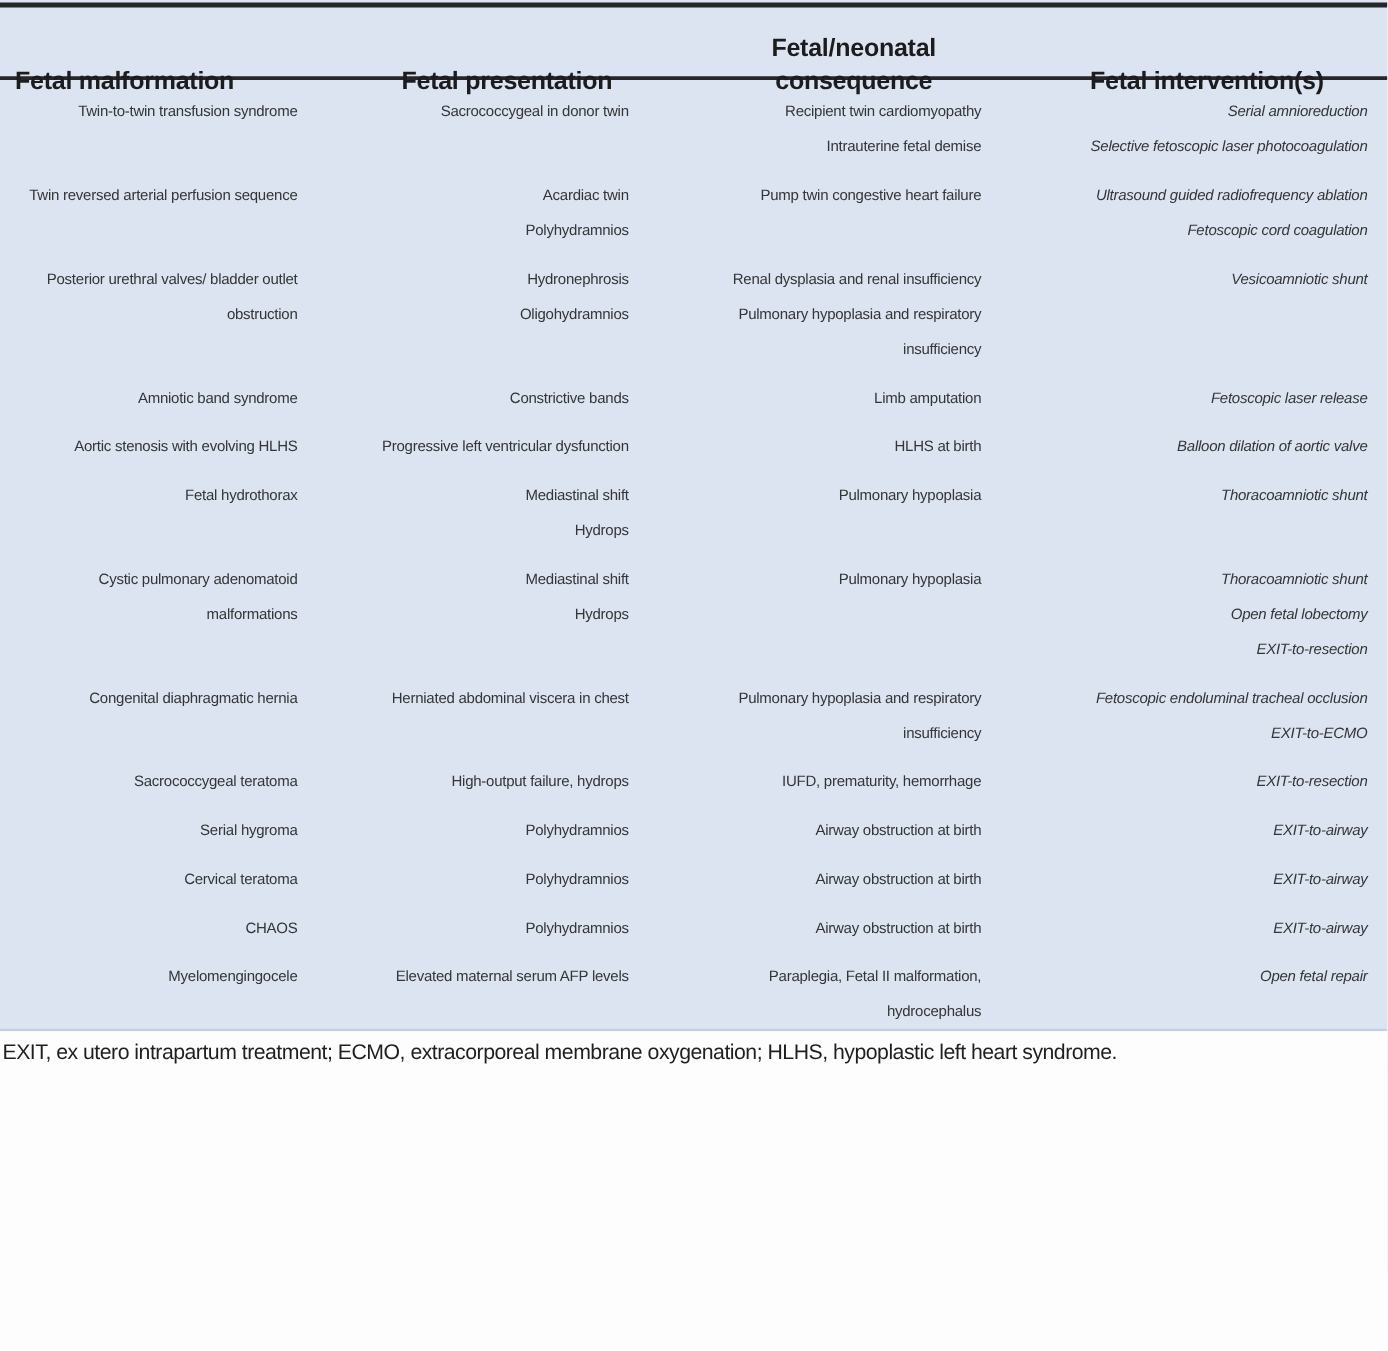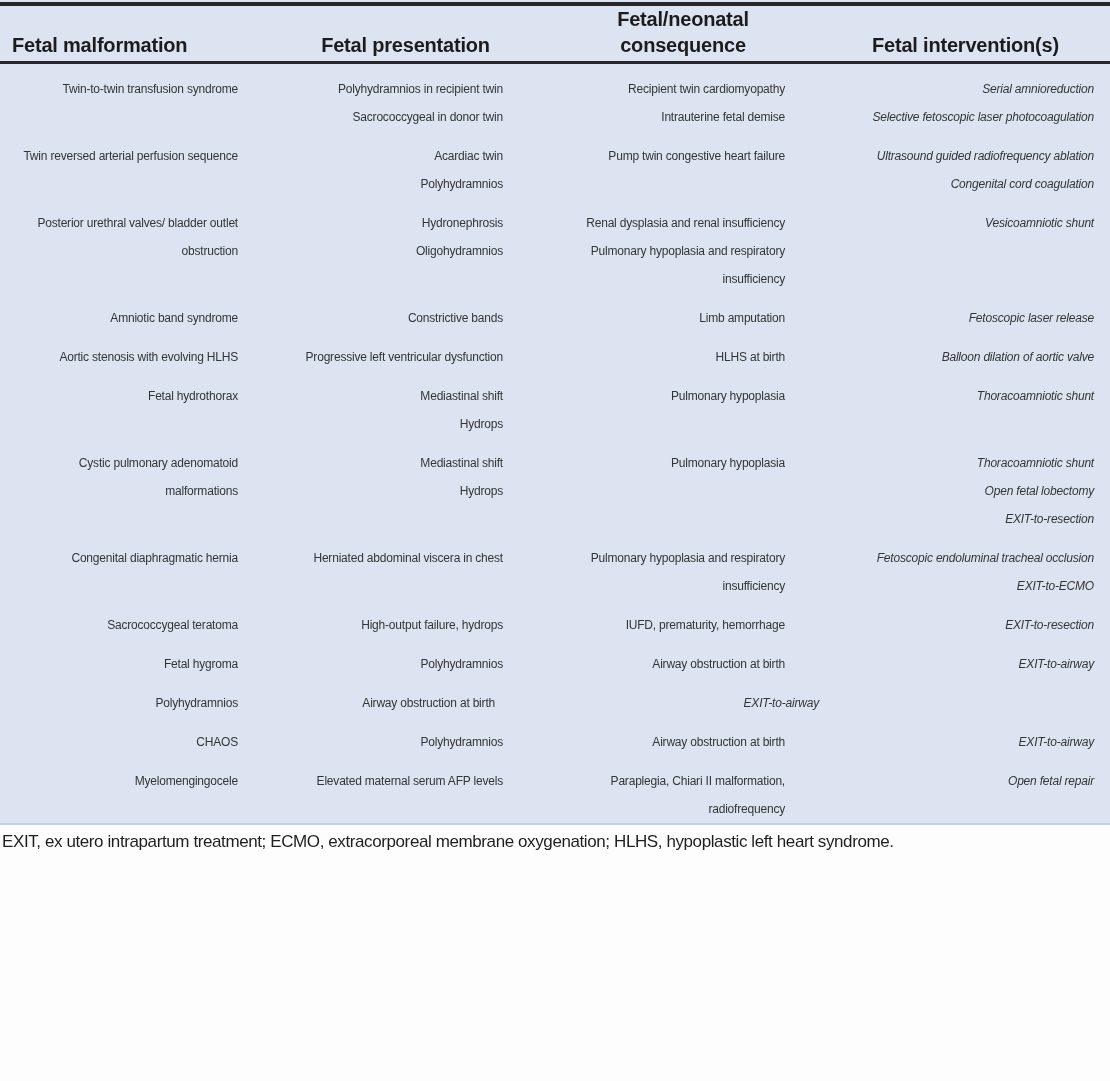--- a/index.html
+++ b/index.html
@@ -29,21 +29,21 @@
     padding-left:12px;
     align-items:end;
     height:58px;
     border-bottom:3px solid var(--rule);
     font-weight:bold;
     font-size:20px;
     line-height:26px;
     letter-spacing:-0.2px;
     color:var(--header-text);
   }
-  .hdr{padding-bottom:6px;white-space:pre-line;}
+  .hdr{padding-bottom:6px;white-space:pre-line;margin-top:20px;}
   .hdr.c1{text-align:left;}
   .hdr.c2,.hdr.c3,.hdr.c4{text-align:center;padding-right:14px;}
 
   .tbody{
     padding:11px 0 0 12px;
     font-size:12px;
     line-height:28px;
     letter-spacing:-0.2px;
     color:var(--body-text);
     text-align:right;
@@ -82,21 +82,20 @@
       <div class="hdr c3">Fetal/neonatal
 consequence</div>
       <div class="hdr c4">Fetal intervention(s)</div>
     </div>
     <div class="tbody">
         <div class="row">
           <div class="cell c1">
             <div class="item">Twin-to-twin transfusion syndrome</div>
           </div>
           <div class="cell c2">
-            <div class="item">Polyhydramnios in recipient twin</div>
             <div class="item">Sacrococcygeal in donor twin</div>
           </div>
           <div class="cell c3">
             <div class="item">Recipient twin cardiomyopathy</div>
             <div class="item">Intrauterine fetal demise</div>
           </div>
           <div class="cell c4">
             <div class="item">Serial amnioreduction</div>
             <div class="item">Selective fetoscopic laser photocoagulation</div>
           </div>
@@ -107,21 +106,21 @@
           </div>
           <div class="cell c2">
             <div class="item">Acardiac twin</div>
             <div class="item">Polyhydramnios</div>
           </div>
           <div class="cell c3">
             <div class="item">Pump twin congestive heart failure</div>
           </div>
           <div class="cell c4">
             <div class="item">Ultrasound guided radiofrequency ablation</div>
-            <div class="item">Congenital cord coagulation</div>
+            <div class="item">Fetoscopic cord coagulation</div>
           </div>
         </div>
         <div class="row">
           <div class="cell c1">
             <div class="item">Posterior urethral valves/ bladder outlet obstruction</div>
           </div>
           <div class="cell c2">
             <div class="item">Hydronephrosis</div>
             <div class="item">Oligohydramnios</div>
           </div>
@@ -217,33 +216,36 @@
           </div>
           <div class="cell c3">
             <div class="item">IUFD, prematurity, hemorrhage</div>
           </div>
           <div class="cell c4">
             <div class="item">EXIT-to-resection</div>
           </div>
         </div>
         <div class="row">
           <div class="cell c1">
-            <div class="item">Fetal hygroma</div>
+            <div class="item">Serial hygroma</div>
           </div>
           <div class="cell c2">
             <div class="item">Polyhydramnios</div>
           </div>
           <div class="cell c3">
             <div class="item">Airway obstruction at birth</div>
           </div>
           <div class="cell c4">
             <div class="item">EXIT-to-airway</div>
           </div>
         </div>
         <div class="row">
+          <div class="cell c1">
+            <div class="item">Cervical teratoma</div>
+          </div>
           <div class="cell c2">
             <div class="item">Polyhydramnios</div>
           </div>
           <div class="cell c3">
             <div class="item">Airway obstruction at birth</div>
           </div>
           <div class="cell c4">
             <div class="item">EXIT-to-airway</div>
           </div>
         </div>
@@ -262,21 +264,21 @@
           </div>
         </div>
         <div class="row">
           <div class="cell c1">
             <div class="item">Myelomengingocele</div>
           </div>
           <div class="cell c2">
             <div class="item">Elevated maternal serum AFP levels</div>
           </div>
           <div class="cell c3">
-            <div class="item">Paraplegia, Chiari II malformation, radiofrequency</div>
+            <div class="item">Paraplegia, Fetal II malformation, hydrocephalus</div>
           </div>
           <div class="cell c4">
             <div class="item">Open fetal repair</div>
           </div>
         </div>
       </div>
   </div>
   <div class="footnote">EXIT, ex utero intrapartum treatment; ECMO, extracorporeal membrane oxygenation; HLHS, hypoplastic left heart syndrome.</div>
 </div>
 

